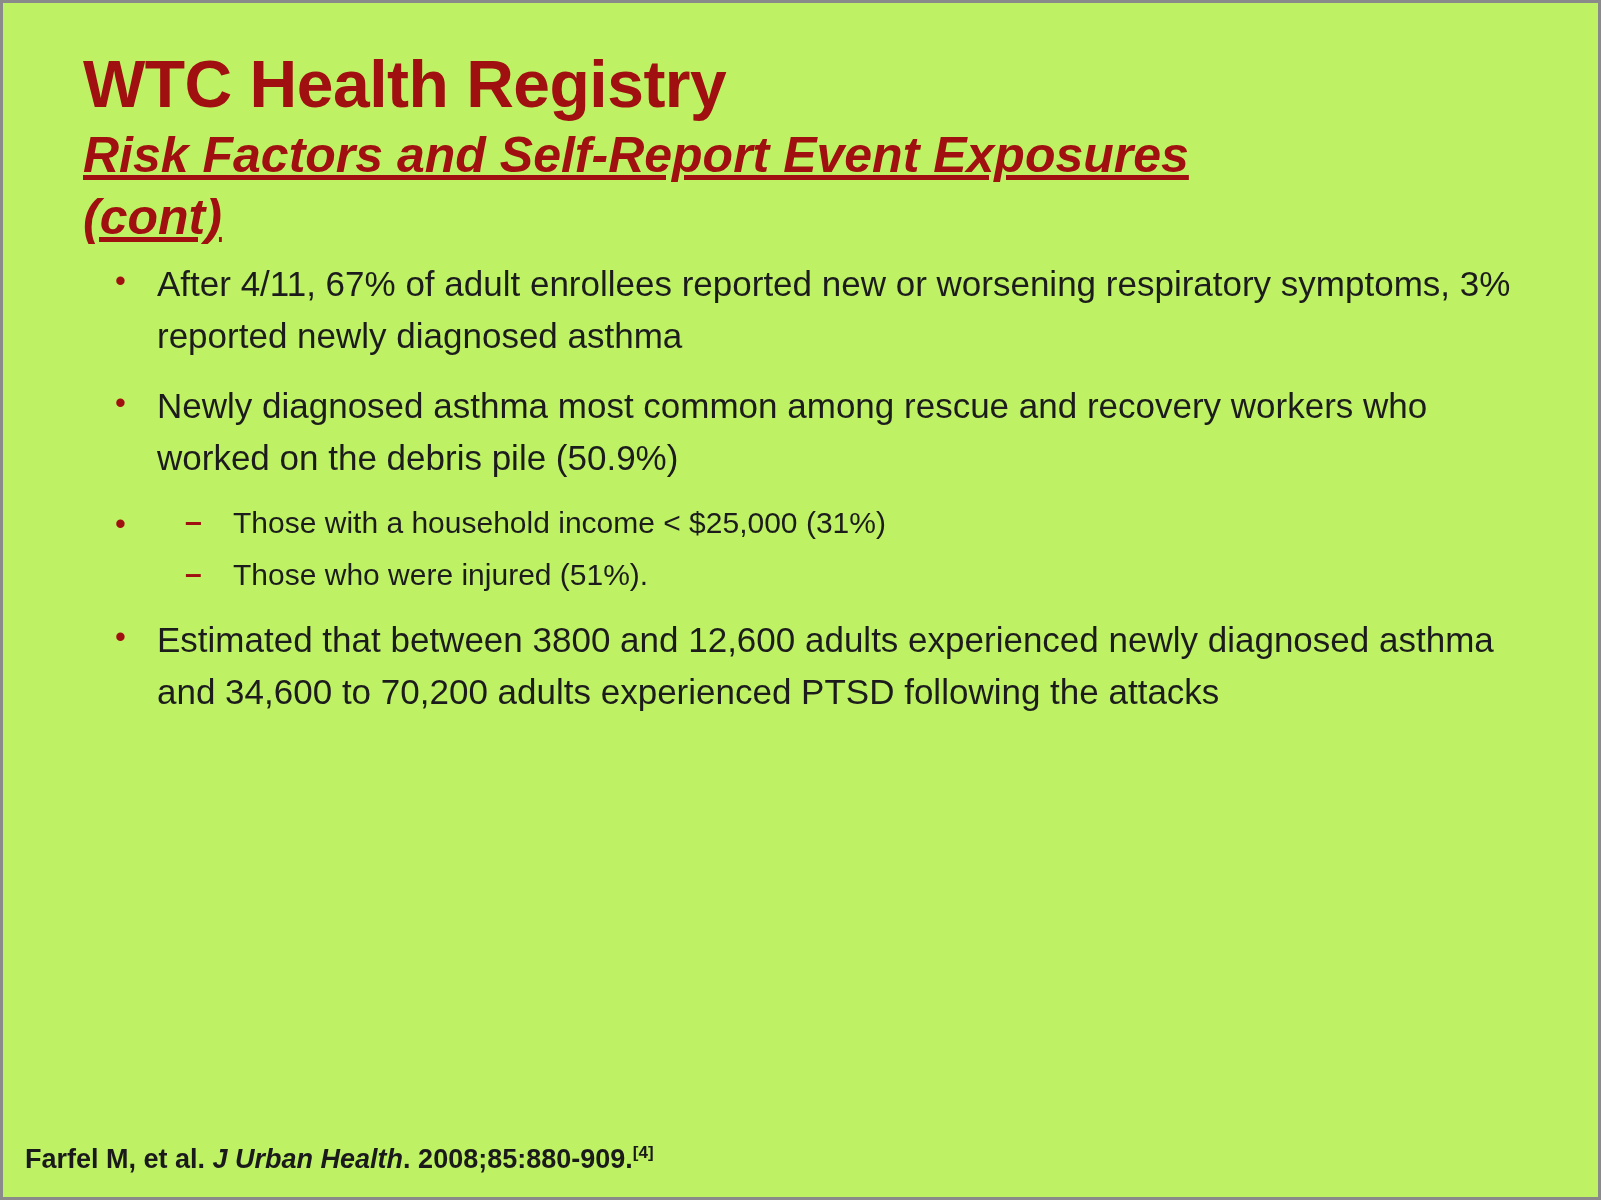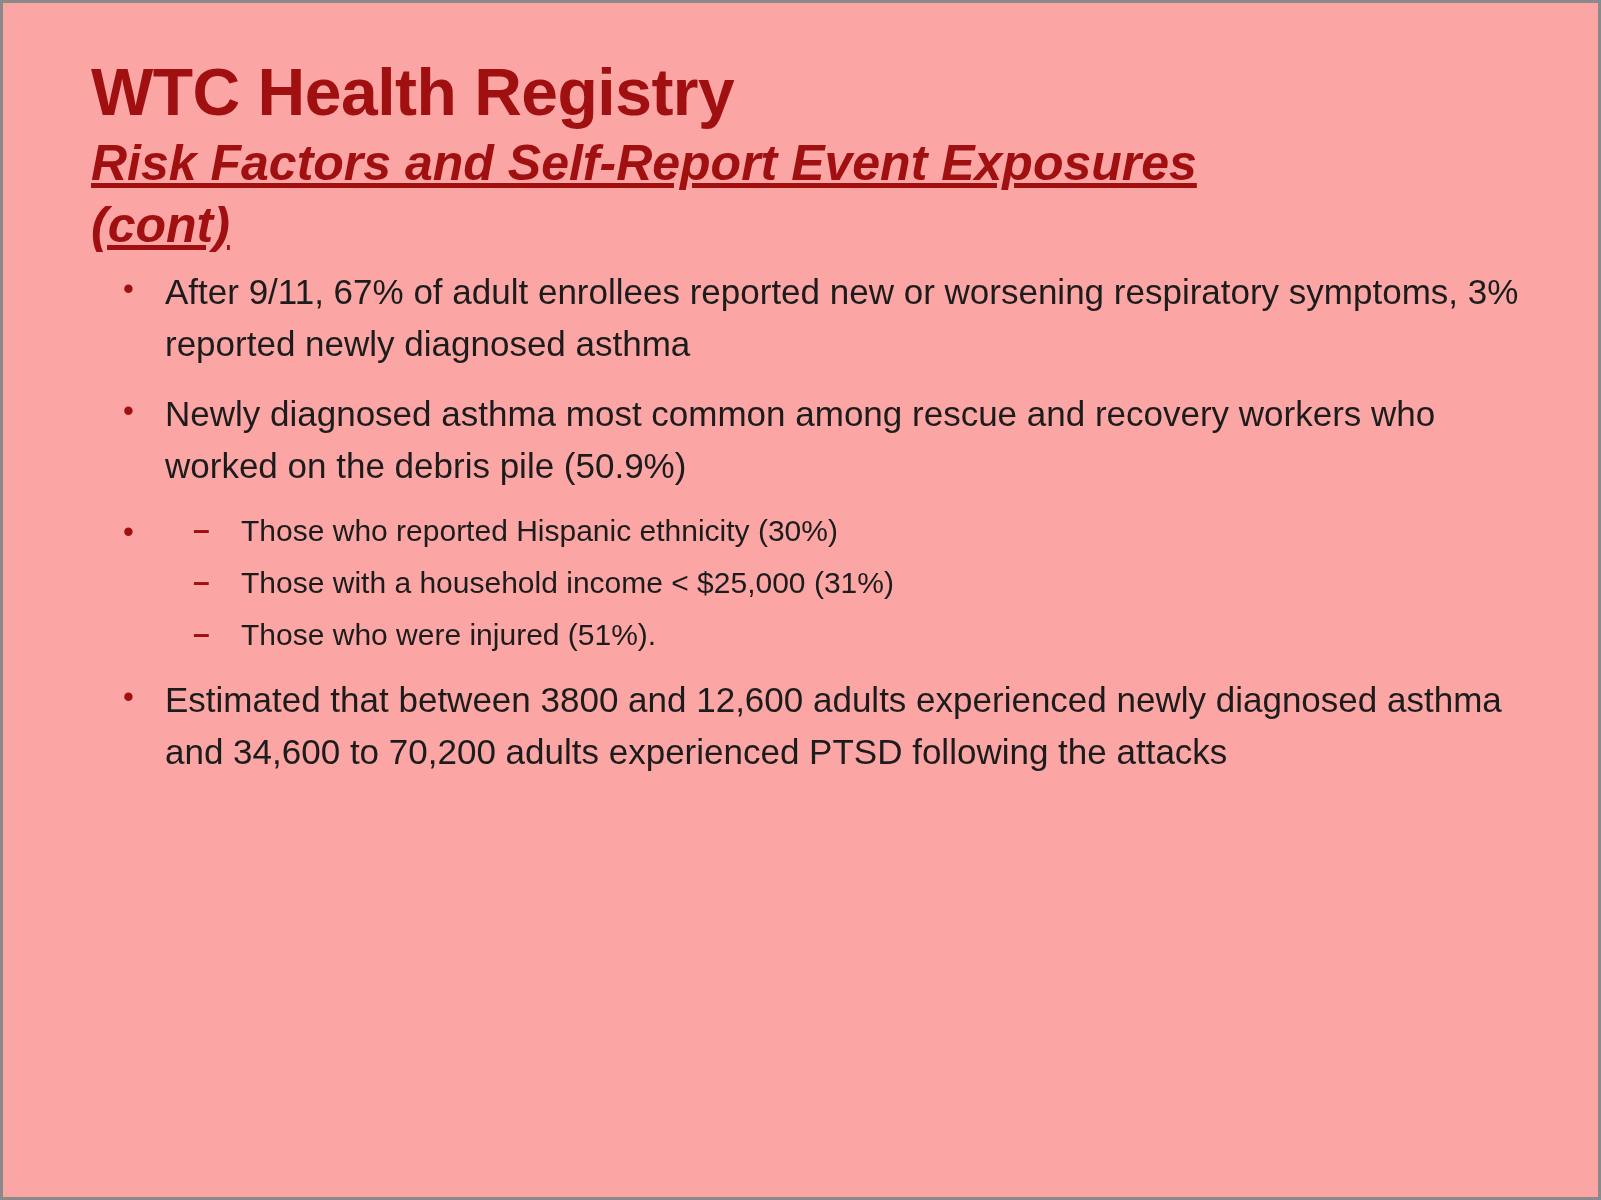--- a/index.html
+++ b/index.html
@@ -11,23 +11,23 @@
     width: 1601px;
     height: 1200px;
     font-family: "Liberation Sans", sans-serif;
     overflow: hidden;
   }
   .slide {
     position: relative;
     box-sizing: border-box;
     width: 1601px;
     height: 1200px;
-    background: #fca5a5;
+    background: #bef264;
     border: 3px solid #8a8a8a;
-    padding: 12px;
+    padding: 4px;
   }
   .title-block {
     padding: 44px 70px 0 76px;
   }
   .title-main {
     color: #a01010;
     font-size: 66px;
     font-weight: bold;
     line-height: 1.02;
     letter-spacing: -0.5px;
@@ -110,48 +110,50 @@
   <div class="title-block">
     <div class="title-main">WTC Health Registry</div>
     <div class="title-sub">Risk Factors and Self-Report Event Exposures (cont)</div>
   </div>
 
   <div class="body-block">
     <ul class="bullets">
 
       <li>
         <span class="dot">•</span>
-        <span>After 9/11, 67% of adult enrollees reported new or worsening respiratory symptoms, 3% reported newly diagnosed asthma</span>
+        <span>After 4/11, 67% of adult enrollees reported new or worsening respiratory symptoms, 3% reported newly diagnosed asthma</span>
       </li>
 
       <li>
         <span class="dot">•</span>
         <span>Newly diagnosed asthma most common among rescue and recovery workers who worked on the debris pile (50.9%)</span>
       </li>
 
       <li>
         <span class="dot">•</span>
         <ul class="sub">
           <li>
             <span class="dash">–</span>
-            <span>Those who reported Hispanic ethnicity (30%)</span>
           </li>
           <li>
             <span class="dash">–</span>
             <span>Those with a household income &lt; $25,000 (31%)</span>
           </li>
           <li>
             <span class="dash">–</span>
             <span>Those who were injured (51%).</span>
           </li>
         </ul>
       </li>
 
       <li>
         <span class="dot">•</span>
         <span>Estimated that between 3800 and 12,600 adults experienced newly diagnosed asthma and 34,600 to 70,200 adults experienced PTSD following the attacks</span>
       </li>
 
     </ul>
   </div>
 
+  <div class="citation">
+    <span class="cit-plain">Farfel M, et al. </span><span class="cit-italic">J Urban Health</span><span class="cit-plain">. 2008;85:880-909.</span><sup>[4]</sup>
+  </div>
 
 </div>
 
 </body></html>

